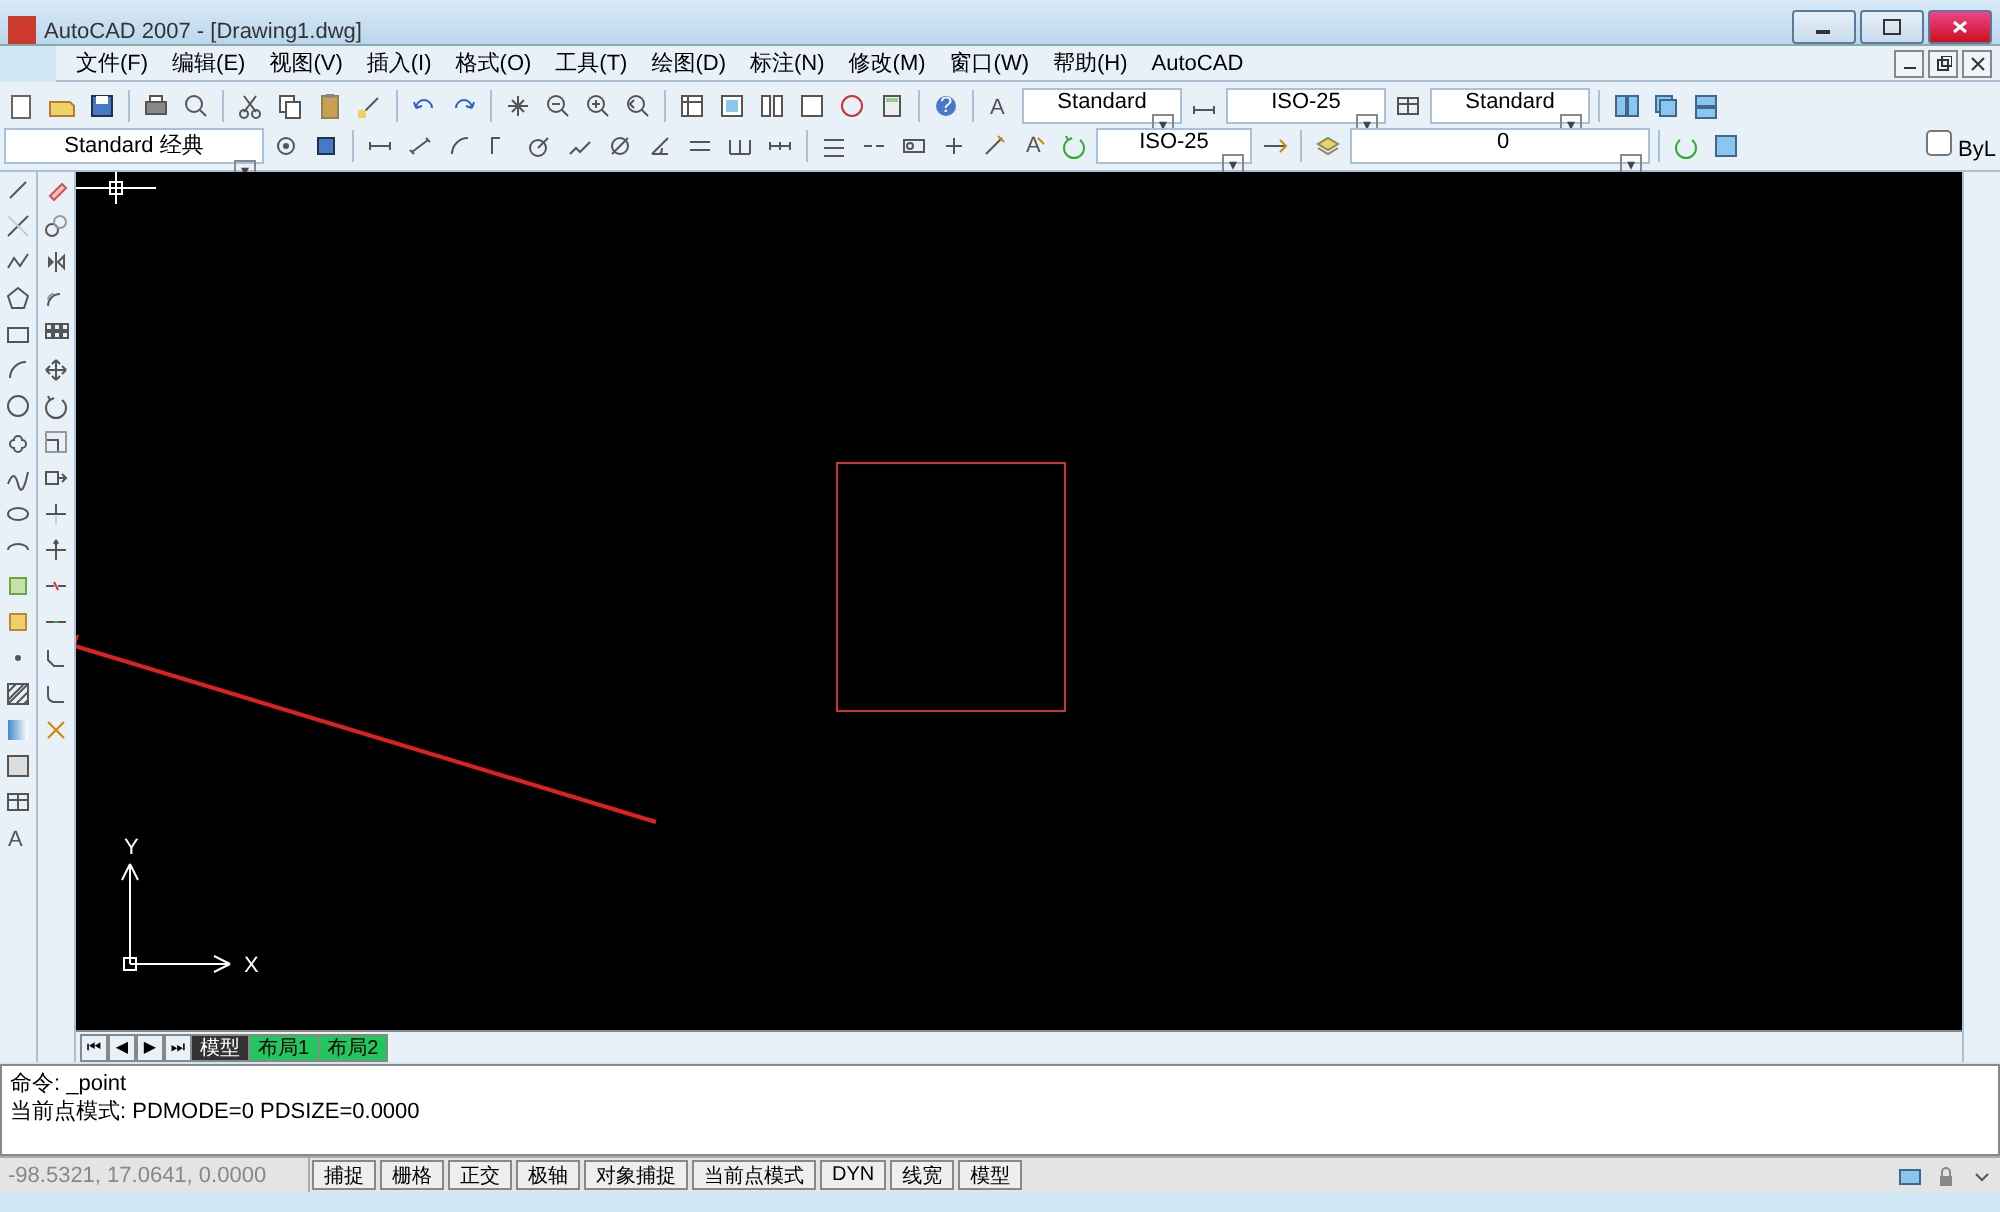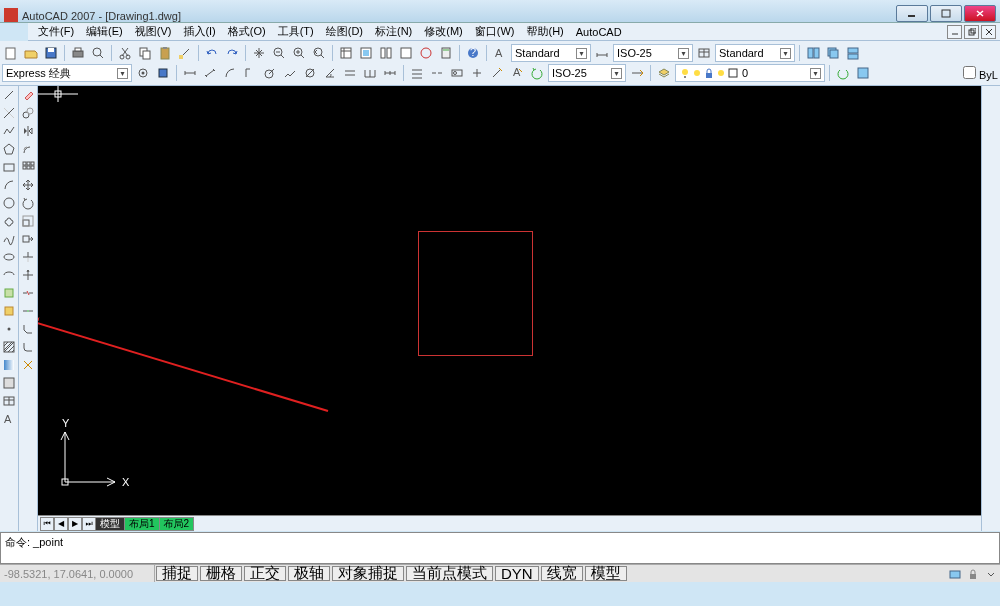--- a/index.html
+++ b/index.html
@@ -13,37 +13,37 @@
 .close { background: linear-gradient(#e48,#c12); }
 .close svg path { stroke:#fff; }
 .menubar { height: 18px; background: #e8f0f8; display: flex; align-items: center; padding: 4px 4px; border-bottom: 1px solid #a8c0d8; margin-left: 28px; }
 .menubar span { padding: 0 6px; cursor: default; }
 .menubar .mdi { margin-left:auto; display:flex; }
 .menubar .mdi div { width:15px; height:14px; border:1px solid #888; margin-left:2px; display:flex; align-items:center; justify-content:center; background:#eef4fa; }
 .toolbars { background:#e8f0f8; border-bottom:1px solid #a8c0d8; padding:2px; }
 .trow { display:flex; align-items:center; gap:2px; padding:1px 0; }
 .tbtn { width:18px; height:18px; border:1px solid transparent; display:flex; align-items:center; justify-content:center; }
 .sep { width:1px; height:16px; background:#a8c0d8; margin:0 2px; }
-.combo { height:18px; border:1px solid #a8c0d8; background:#fff; display:flex; align-items:center; padding:0 3px; }
+.combo { height:18px; border:1px solid #a8c0d8; background:#fff; display:flex; align-items:center; padding:0 3px;flex-direction:column; }
 .combo .dd { margin-left:auto; width:11px; height:11px; border:1px solid #888; display:flex; align-items:center; justify-content:center; font-size:8px; color:#444; }
 .workarea { display:flex; height:445px; }
 .ltool { width:19px; background:#e8f0f8; border-right:1px solid #a8c0d8; display:flex; flex-direction:column; }
 .ltool .tbtn { width:18px; height:18px; }
 .canvaswrap { flex:1; display:flex; flex-direction:column; }
 .canvas { flex:1; background:#000; position:relative; overflow:hidden; }
 .canvas .sq { position:absolute; border:1px solid #cc3333; }
 .canvas .arrow { position:absolute; }
 .tabbar { height:16px; background:#e8f0f8; display:flex; align-items:center; padding:0 2px; border-top:1px solid #888; }
 .tabbar .nav { width:14px; height:14px; border:1px solid #888; display:flex; align-items:center; justify-content:center; font-size:8px; }
 .tabbar .tab { border:1px solid #888; background:#22c55e; padding:0 4px; height:14px; display:flex; align-items:center; margin-left:-1px; font-size:10px; }
 .tabbar .tab.active { background:#333; color:#fff; }
-.cmdarea { background:#fff; border:1px solid #888; margin:1px 0 0 0; height:32px; padding:2px 4px; font-family:monospace; font-size:11px; line-height:14px; }
+.cmdarea { background:#fff; border:1px solid #888; margin:1px 0 0 0; height:46px; padding:2px 4px; font-family:monospace; font-size:11px; line-height:14px; }
 .status { height:18px; background:#e4e4e4; display:flex; align-items:center; border-top:1px solid #aaa; }
 .status .coord { width:155px; padding:0 4px; color:#888; border-right:1px solid #aaa; height:100%; display:flex; align-items:center; }
-.status .toggle { padding:0 5px; border:1px solid #888; margin:0 1px; height:15px; display:flex; align-items:center; background:#eee; font-size:15px; }
+.status .toggle { padding:0 5px; border:1px solid #888; margin:0 1px; height:15px; display:flex; align-items:center; background:#eee; font-size:10px; }
 .rside { width:19px; background:#e8f0f8; border-left:1px solid #a8c0d8; }
 svg { display:block; }
 .ByL { font-size:10px;margin-left:38px; }
 </style>
 </head>
 <body>
 
 <div class="titlebar">
   <div class="icon"></div>
   <div class="title">AutoCAD 2007 - [Drawing1.dwg]</div>
@@ -276,21 +276,21 @@
       </div>
     <div class="tbtn">
         <svg width="14" height="14">
           <rect x="2" y="2" width="10" height="5" fill="#88c8f0" stroke="#468"></rect>
           <rect x="2" y="8" width="10" height="5" fill="#88c8f0" stroke="#468"></rect>
         </svg>
       </div>
   </div>
   <div class="trow">
     <div class="combo" style="width:130px">
-        <span>Express 经典</span>
+        <span>Standard 经典</span>
         <div class="dd">▾</div>
       </div>
     <div class="tbtn">
         <svg width="14" height="14">
           <circle cx="7" cy="7" r="4" fill="none" stroke="#555"></circle>
           <circle cx="7" cy="7" r="1.5" fill="#555"></circle>
         </svg>
       </div>
     <div class="tbtn">
         <svg width="14" height="14">
@@ -694,20 +694,21 @@
       <div class="tab">布局1</div>
       <div class="tab">布局2</div>
     </div>
   </div>
 
   <div class="rside"></div>
 </div>
 
 <div class="cmdarea">
   <div>命令: _point</div>
+  <div>当前点模式:  PDMODE=0  PDSIZE=0.0000</div>
 </div>
 
 <div class="status">
   <div class="coord">-98.5321, 17.0641, 0.0000</div>
   <div class="toggle">捕捉</div>
   <div class="toggle">栅格</div>
   <div class="toggle">正交</div>
   <div class="toggle">极轴</div>
   <div class="toggle">对象捕捉</div>
   <div class="toggle">当前点模式</div>

